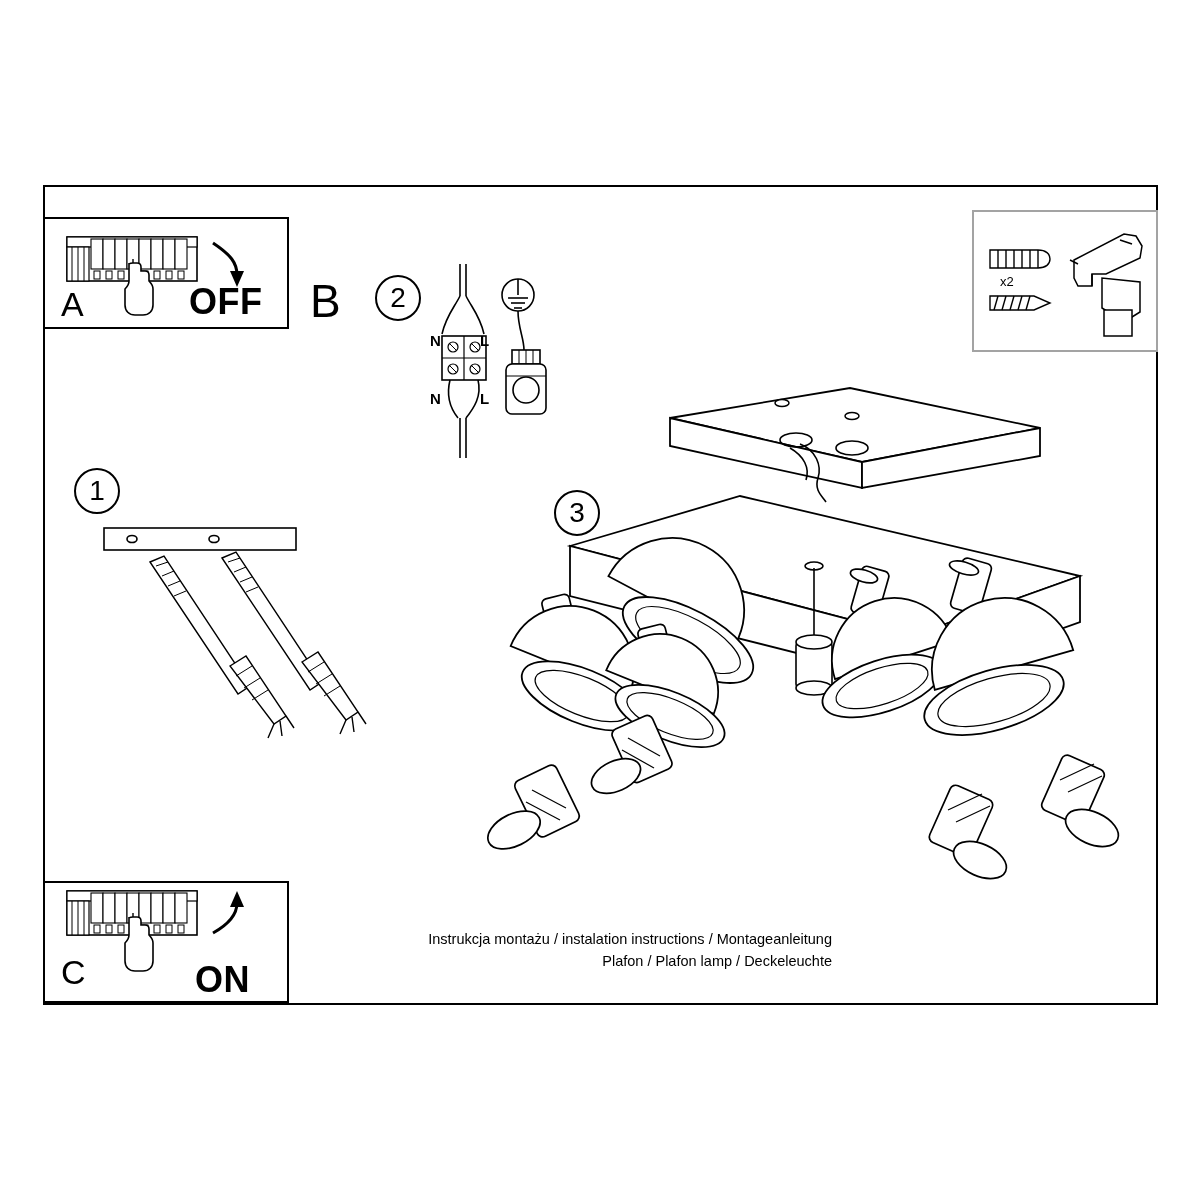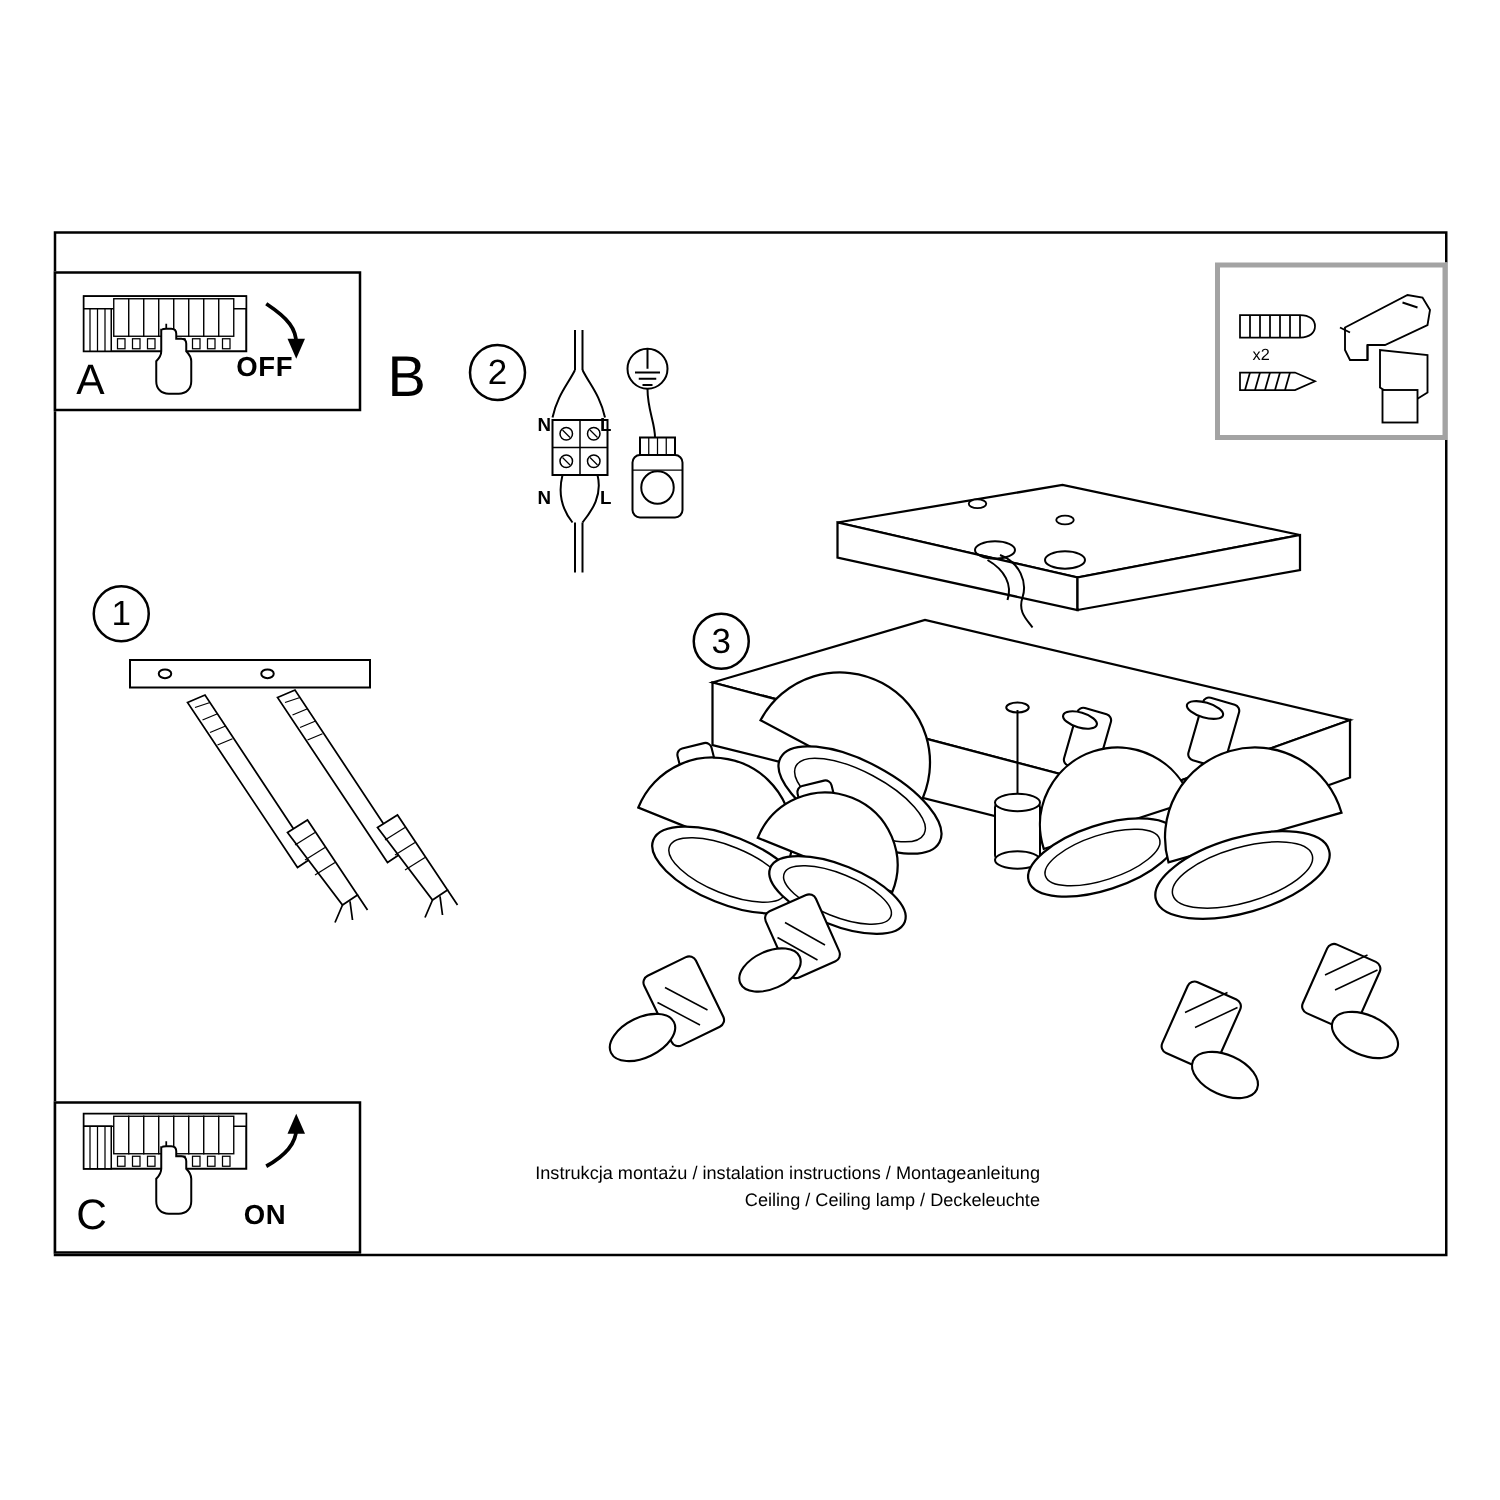--- a/index.html
+++ b/index.html
@@ -51,38 +51,38 @@
     border: 2px solid #000;
     box-sizing: border-box;
     background: #fff;
   }
   
   #panel-tools {
     left: 972px;
     top: 210px;
     width: 186px;
     height: 142px;
-    border: 4px solid #a3a3a3;
+    border: 2px solid #a3a3a3;
     box-sizing: border-box;
     background: #fff;
   }
 
   .letter {
     font-size: 34px;
     font-weight: 400;
     line-height: 1;
     font-family: "Liberation Sans", sans-serif;
   }
   .big-letter {
     font-size: 46px;
     font-weight: 400;
     line-height: 1;
   }
   .onoff {
-    font-size: 22px;
+    font-size: 36px;
     font-weight: 700;
     letter-spacing: 0.5px;
   }
   .circle-num {
     width: 46px;
     height: 46px;
     border: 2px solid #000;
     border-radius: 50%;
     display: flex;
     align-items: center;
@@ -455,16 +455,16 @@
         <path d="M168 50 C186 40 192 30 192 20"></path>
       </g>
       <polygon points="192,8 185,24 199,24" fill="#000"></polygon>
     </svg>
     <div class="abs letter" style="left:16px; top:72px;">C</div>
     <div class="abs onoff" style="left:150px; top:76px;">ON</div>
   </div>
 
   <div class="abs" id="caption">
     <div>Instrukcja montażu / instalation instructions / Montageanleitung</div>
-    <div>Ceiling / Ceiling lamp / Deckeleuchte</div>
+    <div>Plafon / Plafon lamp / Deckeleuchte</div>
   </div>
 
 </div>
 
 </body></html>

